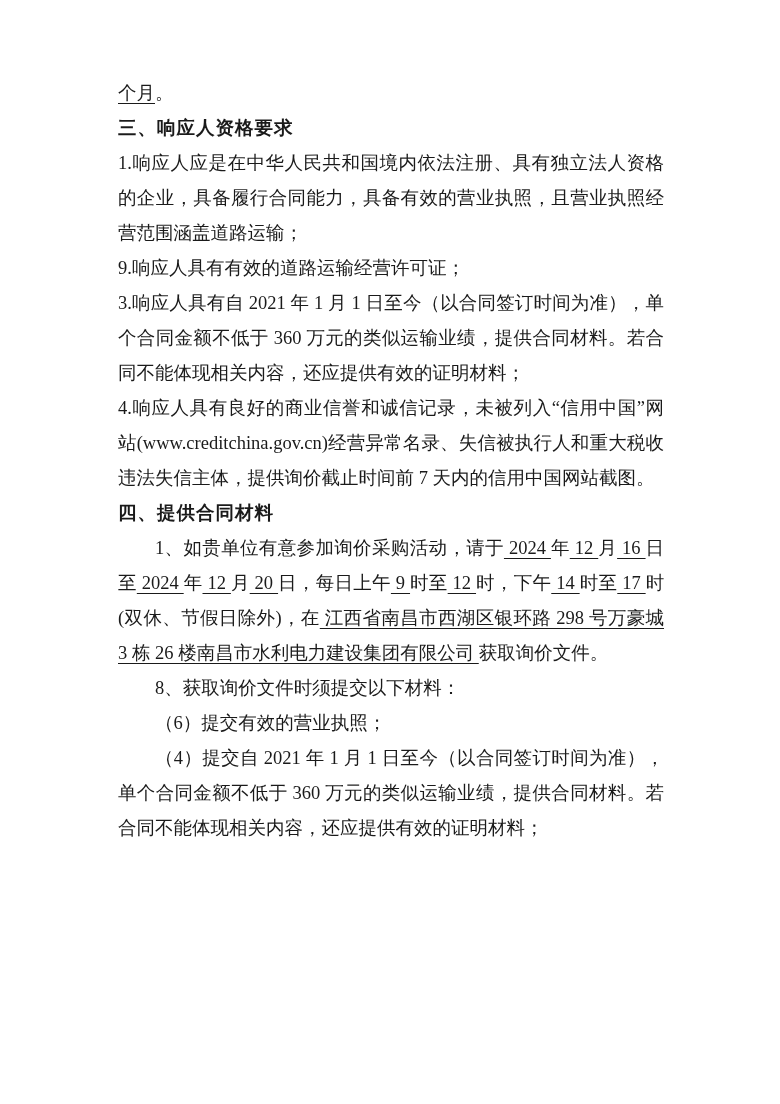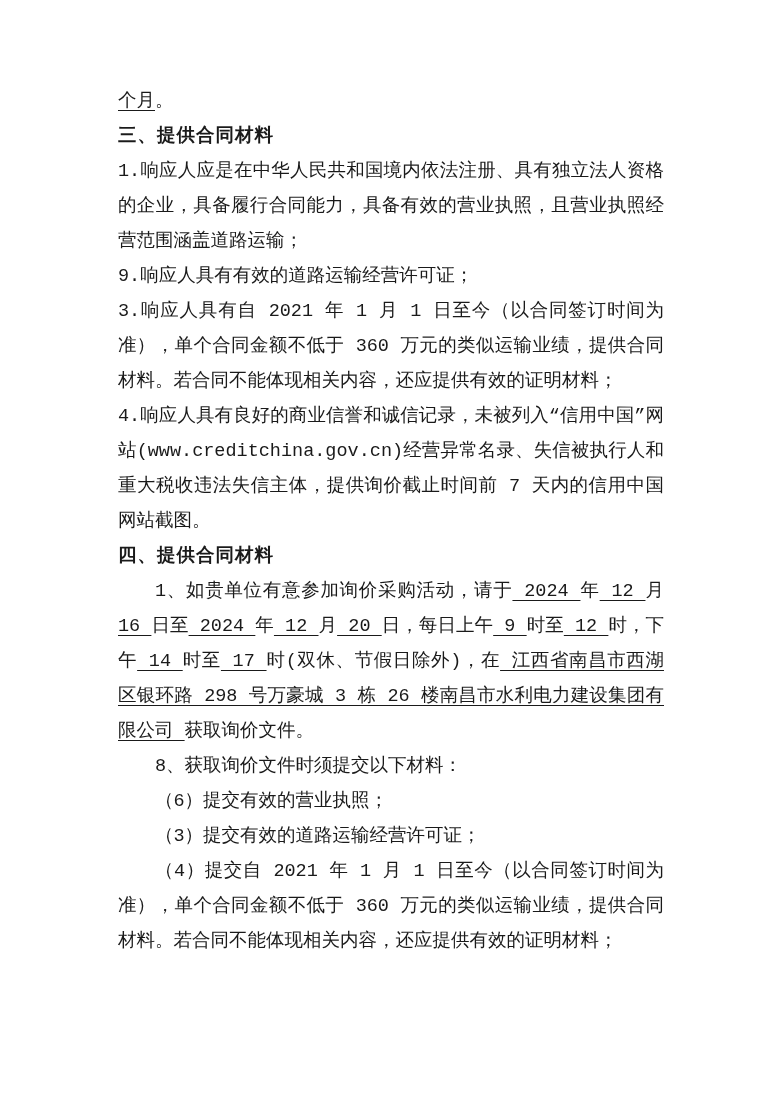--- a/index.html
+++ b/index.html
@@ -10,23 +10,23 @@
   .page {
     position: relative;
     width: 780px;
     height: 1104px;
     background: var(--page-bg, #ffffff);
     overflow: hidden;
   }
   .content {
     position: absolute;
     left: 118px;
-    top: 84px;
+    top: 76px;
     width: 546px;
-    font-family: Liberation Mono, monospace;
+    font-family: Liberation Serif, serif;
     font-size: 18.5px;
     line-height: 35px;
     color: var(--text-color, #1a1a1a);
     text-align: justify;
     text-justify: inter-ideograph;
   }
   .content p, .content h3 {
     margin: 0;
     padding: 0;
     font-size: 18.5px;
@@ -45,37 +45,36 @@
   }
 </style>
 </head>
 <body>
 
 <div class="page">
   <div class="content">
 
     <p><span class="u">个月</span><span>。</span></p>
 
-    <h3 class="heading">三、提供合同材料</h3>
+    <h3 class="heading">三、响应人资格要求</h3>
 
     <p>1.响应人应是在中华人民共和国境内依法注册、具有独立法人资格的企业，具备履行合同能力，具备有效的营业执照，且营业执照经营范围涵盖道路运输；</p>
 
     <p>9.响应人具有有效的道路运输经营许可证；</p>
 
     <p>3.响应人具有自 2021 年 1 月 1 日至今（以合同签订时间为准），单个合同金额不低于 360 万元的类似运输业绩，提供合同材料。若合同不能体现相关内容，还应提供有效的证明材料；</p>
 
     <p>4.响应人具有良好的商业信誉和诚信记录，未被列入“信用中国”网站(www.creditchina.gov.cn)经营异常名录、失信被执行人和重大税收违法失信主体，提供询价截止时间前 7 天内的信用中国网站截图。</p>
 
     <h3 class="heading">四、提供合同材料</h3>
 
     <p class="indent"><span>1、如贵单位有意参加询价采购活动，请于</span><span class="u"> 2024 </span><span>年</span><span class="u"> 12 </span><span>月</span><span class="u"> 16 </span><span>日至</span><span class="u"> 2024 </span><span>年</span><span class="u"> 12 </span><span>月</span><span class="u"> 20 </span><span>日，每日上午</span><span class="u"> 9 </span><span>时至</span><span class="u"> 12 </span><span>时，下午</span><span class="u"> 14 </span><span>时至</span><span class="u"> 17 </span><span>时(双休、节假日除外)，在</span><span class="u"> 江西省南昌市西湖区银环路 298 号万豪城 3 栋 26 楼南昌市水利电力建设集团有限公司 </span><span>获取询价文件。</span></p>
 
     <p class="indent">8、获取询价文件时须提交以下材料：</p>
 
 
     <p class="indent">（6）提交有效的营业执照；</p>
 
-    <p class="indent">（3）提交有效的道路运输经营许可证；</p>
 
     <p class="indent">（4）提交自 2021 年 1 月 1 日至今（以合同签订时间为准），单个合同金额不低于 360 万元的类似运输业绩，提供合同材料。若合同不能体现相关内容，还应提供有效的证明材料；</p>
 
   </div>
 </div>
 
 </body></html>

